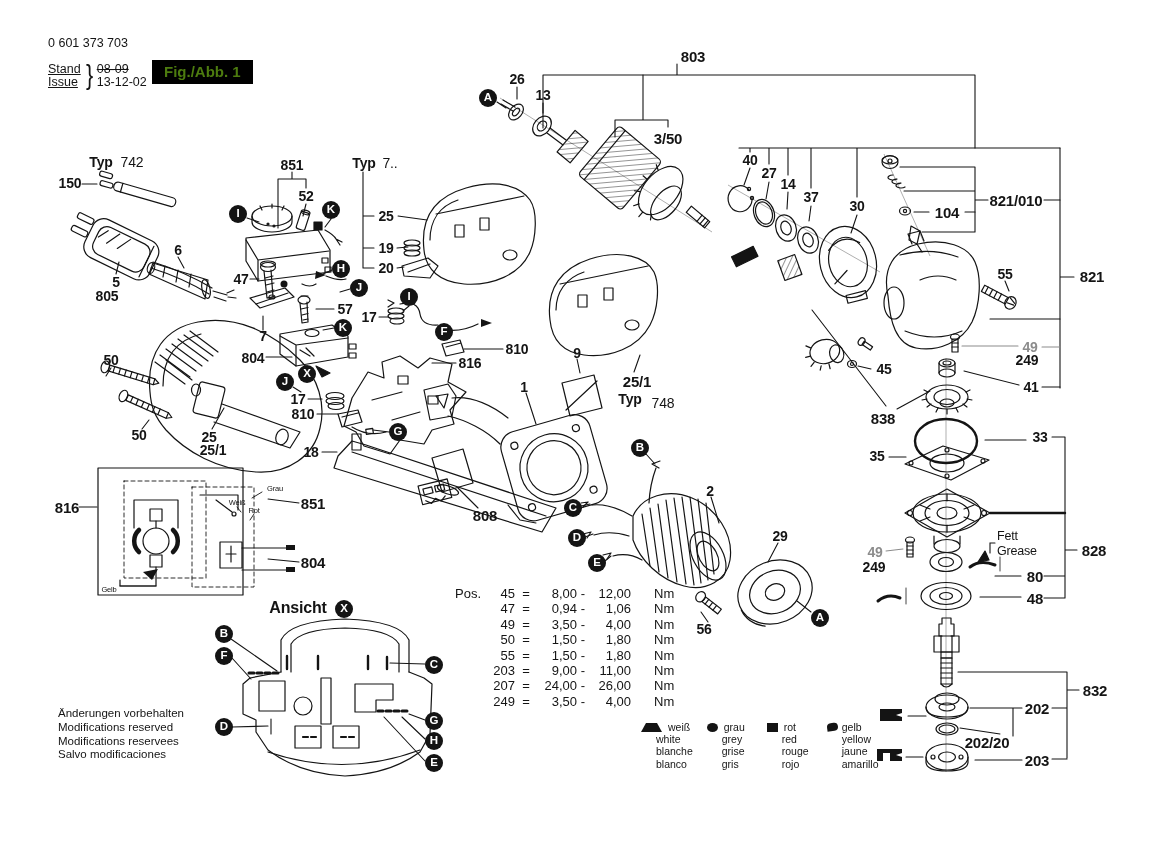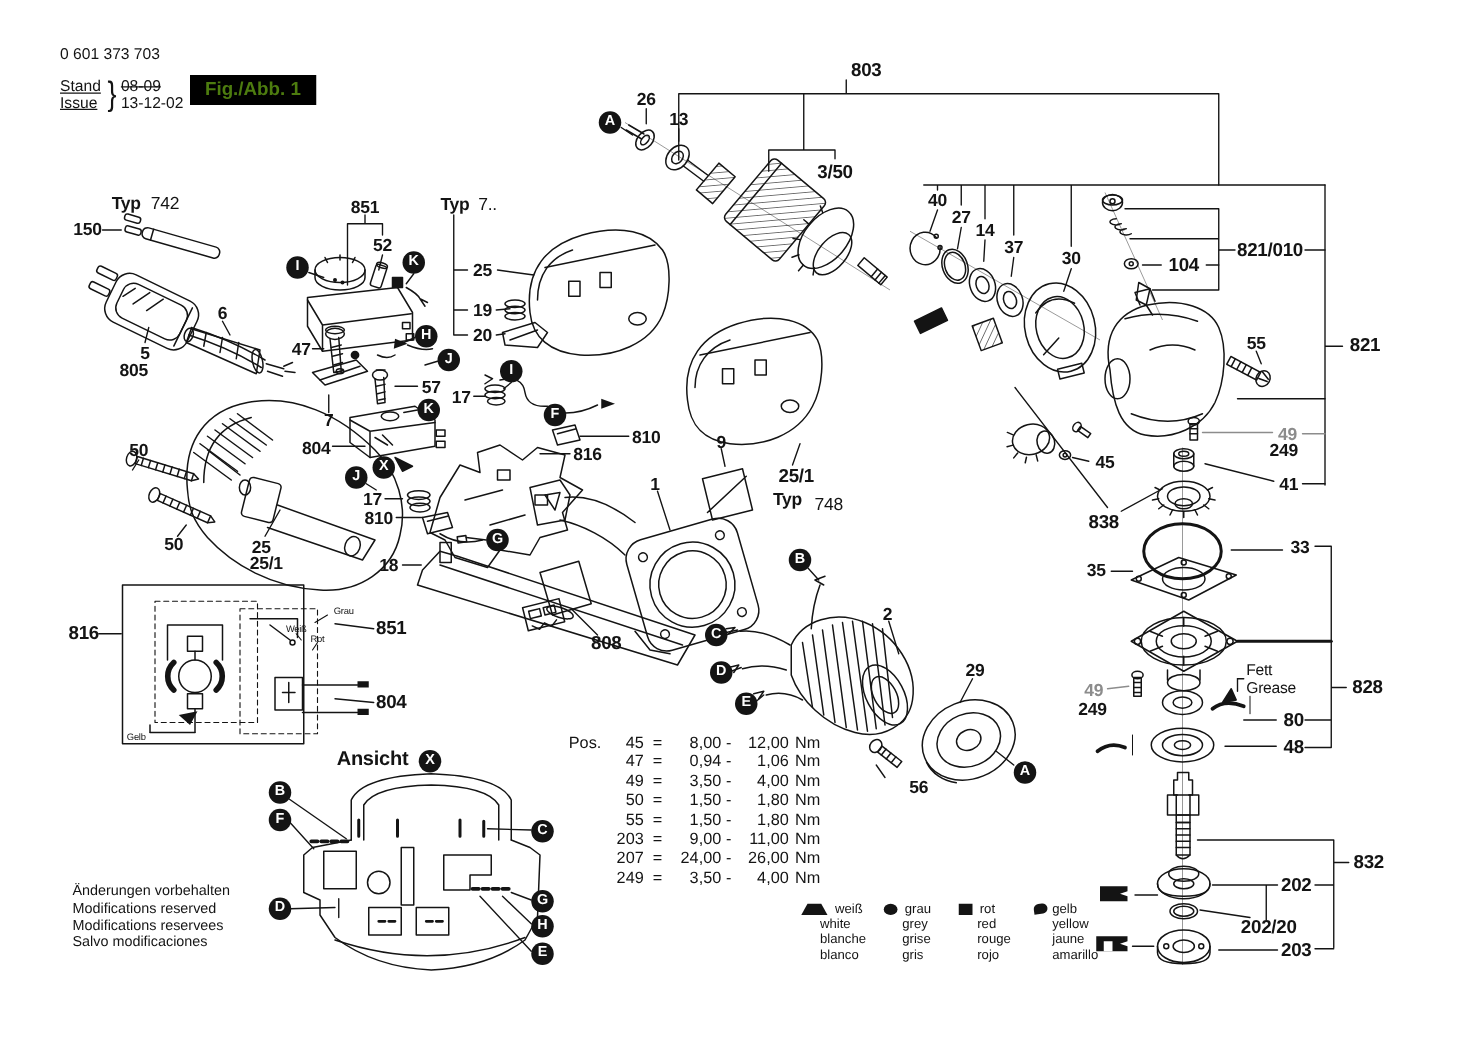--- a/index.html
+++ b/index.html
@@ -30,21 +30,21 @@
   .torque{position:absolute;left:455px;top:582px;font-size:13px;}
   .torque-titles div{line-height:15px;}
   .torque-rows{margin-top:4px;}
   .trow{line-height:15.4px;white-space:nowrap;}
   .tp{display:inline-block;width:32px;}
   .tn{display:inline-block;width:28px;text-align:right;}
   .te{display:inline-block;width:22px;text-align:center;}
   .tlo{display:inline-block;width:40px;text-align:right;}
   .tda{display:inline-block;width:12px;text-align:center;}
   .thi{display:inline-block;width:42px;text-align:right;}
-  .tu{margin-left:5px;}
+  .tu{margin-left:23px;}
   
   .legend{position:absolute;left:641px;top:721px;display:flex;gap:14px;font-size:10.5px;}
   .lcol{min-width:46px;}
   .lrow{line-height:12.2px;padding-left:15px;}
   .lrow.first{padding-left:0;display:flex;align-items:center;}
   .lsym{display:inline-block;width:11px;margin-right:4px;flex:0 0 11px;}
   .lsym.triangle{width:0;height:0;border-left:5px solid transparent;border-right:5px solid transparent;
                  border-bottom:9px solid #141414;margin-right:6px;}
   .lsym.circle{width:9px;height:9px;border-radius:50%;background:#141414;margin-right:6px;}
   .lsym.square{width:9px;height:9px;background:#141414;margin-right:6px;}
@@ -679,38 +679,38 @@
       <div class="lbl" style="left: 298px; top: 399px;">17</div>
       <div class="lbl" style="left: 303px; top: 414px;">810</div>
       <div class="lbl" style="left: 311px; top: 452px;">18</div>
       <div class="lbl" style="left: 111px; top: 360px;">50</div>
       <div class="lbl" style="left: 139px; top: 435px;">50</div>
       <div class="lbl" style="left: 209px; top: 437px;">25</div>
       <div class="lbl" style="left: 213px; top: 450px;">25/1</div>
       <div class="lbl" style="left: 485px; top: 515px; font-size: 15px;">808</div>
       <div class="lbl" style="left: 710px; top: 491px;">2</div>
       <div class="lbl" style="left: 780px; top: 536px;">29</div>
-      <div class="lbl" style="left: 735px; top: 629px;">56</div>
+      <div class="lbl" style="left: 704px; top: 629px;">56</div>
       <div class="lbl" style="left: 883px; top: 418px; font-size: 15px;">838</div>
       <div class="lbl" style="left: 884px; top: 369px;">45</div>
       <div class="lbl" style="left: 877px; top: 456px;">35</div>
       <div class="lbl" style="left: 1040px; top: 437px;">33</div>
       <div class="lbl" style="left: 1031px; top: 387px;">41</div>
       <div class="lbl" style="left: 1030px; top: 347px; color: rgb(140, 140, 140);">49</div>
       <div class="lbl" style="left: 1027px; top: 360px;">249</div>
       <div class="lbl" style="left: 875px; top: 552px; color: rgb(140, 140, 140);">49</div>
       <div class="lbl" style="left: 874px; top: 567px;">249</div>
       <div class="lbl left" style="left: 997px; top: 536px; font-size: 12.5px; font-weight: 400;">Fett</div>
       <div class="lbl left" style="left: 997px; top: 551px; font-size: 12.5px; font-weight: 400;">Grease</div>
       <div class="lbl" style="left: 1035px; top: 576px; font-size: 15px;">80</div>
       <div class="lbl" style="left: 1035px; top: 598px; font-size: 15px;">48</div>
       <div class="lbl" style="left: 1094px; top: 550px; font-size: 15px;">828</div>
       <div class="lbl" style="left: 1095px; top: 690px; font-size: 15px;">832</div>
       <div class="lbl" style="left: 1037px; top: 708px; font-size: 15px;">202</div>
-      <div class="lbl" style="left: 987px; top: 742px; font-size: 15px; margin-left: 28px;">202/20</div>
+      <div class="lbl" style="left: 987px; top: 742px; font-size: 15px;">202/20</div>
       <div class="lbl" style="left: 1037px; top: 760px; font-size: 15px;">203</div>
       <div class="lbl" style="left: 67px; top: 507px; font-size: 15px;">816</div>
       <div class="lbl" style="left: 313px; top: 503px; font-size: 15px;">851</div>
       <div class="lbl" style="left: 313px; top: 562px; font-size: 15px;">804</div>
       <div class="lbl" style="left: 275px; top: 489px; font-size: 7.5px; font-weight: 400;">Grau</div>
       <div class="lbl" style="left: 237px; top: 503px; font-size: 7.5px; font-weight: 400;">Weiß</div>
       <div class="lbl" style="left: 254px; top: 511px; font-size: 7.5px; font-weight: 400;">Rot</div>
       <div class="lbl" style="left: 109px; top: 590px; font-size: 7.5px; font-weight: 400;">Gelb</div>
       <div class="lbl" style="left: 298px; top: 608px; font-size: 16px;">Ansicht</div>
     </div>

